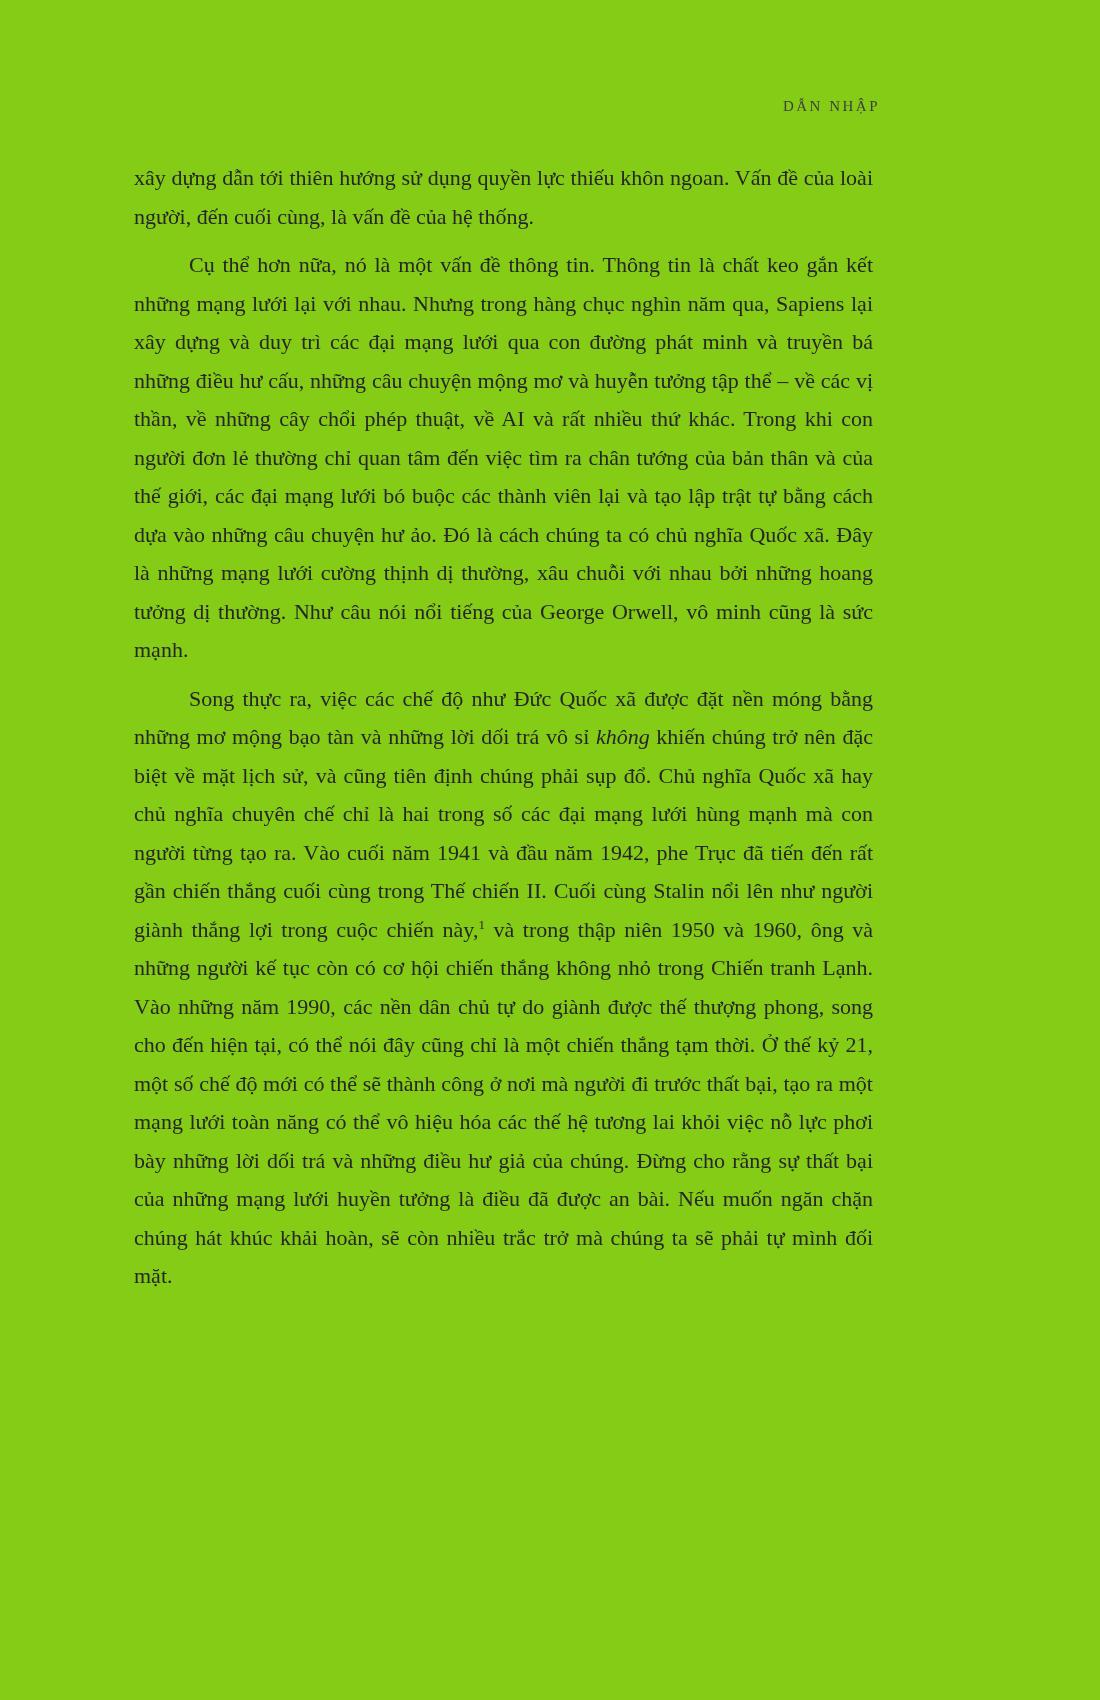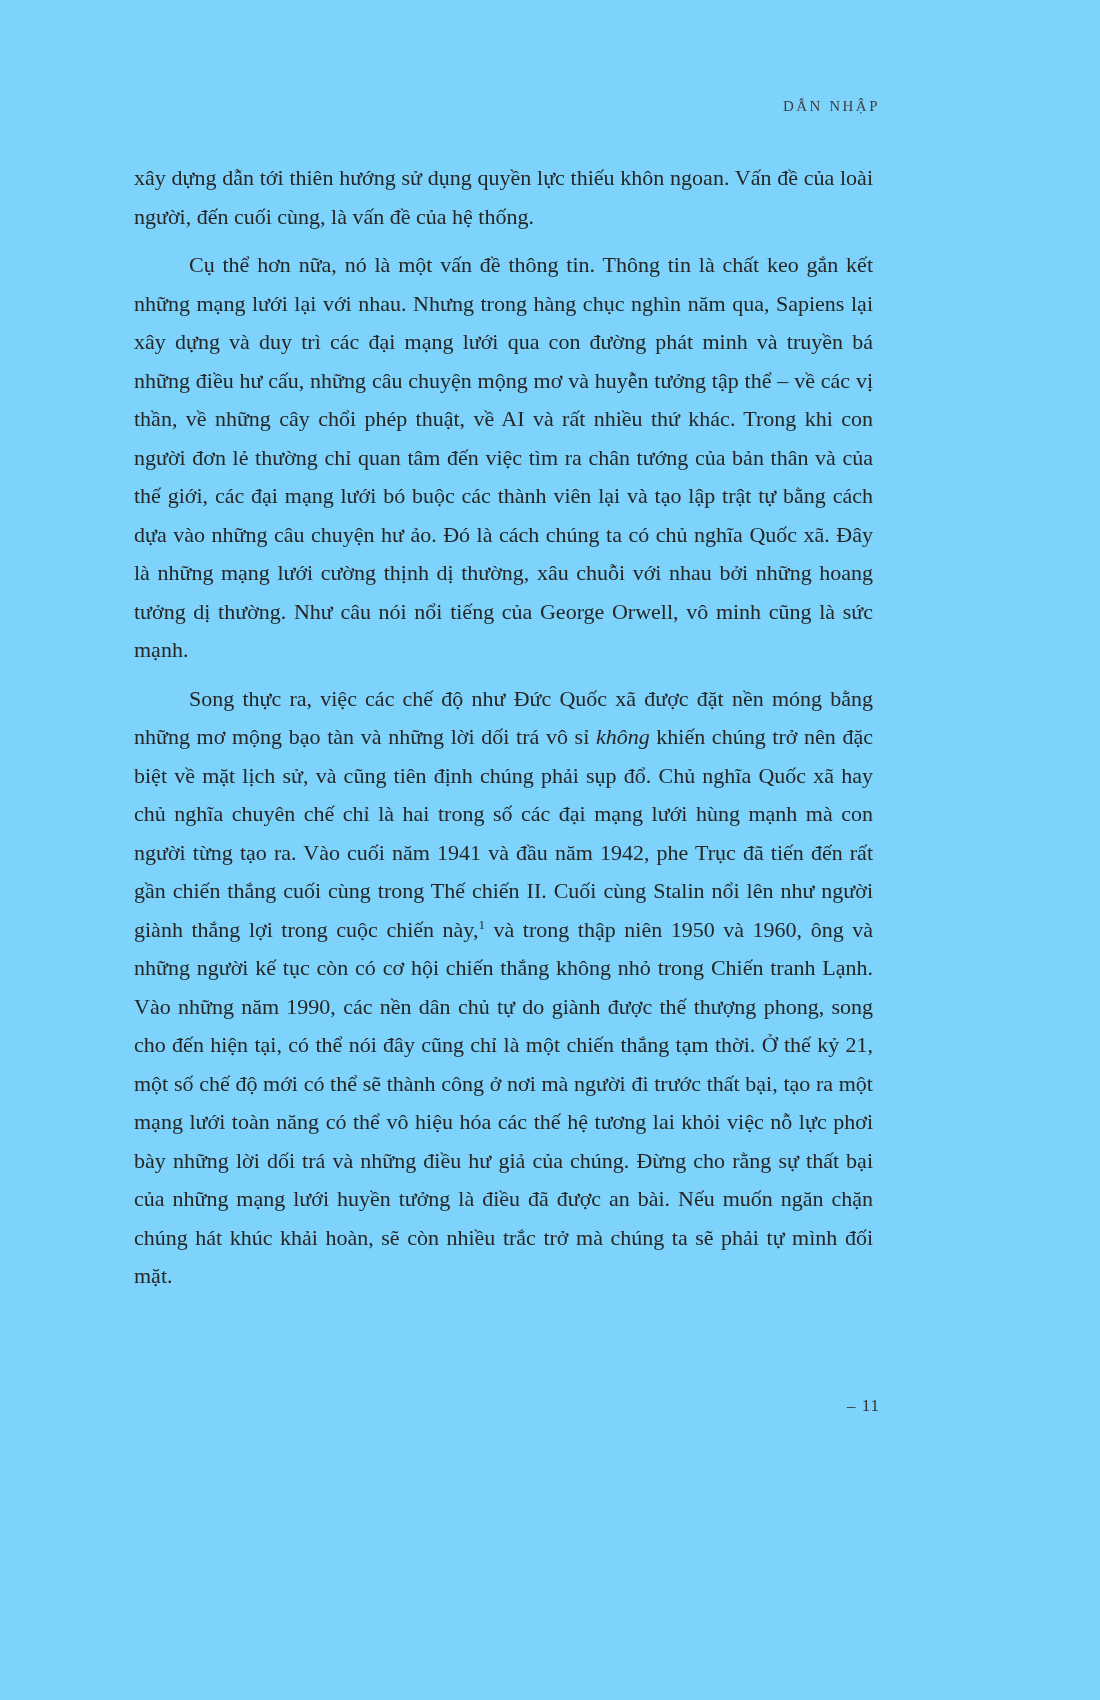--- a/index.html
+++ b/index.html
@@ -5,21 +5,21 @@
   * { box-sizing: border-box; }
   html, body {
     margin: 0;
     padding: 0;
     background: #ffffff;
   }
   .page {
     position: relative;
     width: 1100px;
     height: 1700px;
-    background: #7dd3fc;
+    background: #84cc16;
     overflow: hidden;
     font-family: "Liberation Serif", "DejaVu Serif", serif;
     color: #2b2b2b;
   }
   .running-head {
     position: absolute;
     top: 97px;
     left: 127px;
     width: 753px;
     text-align: right;
@@ -84,17 +84,14 @@
   <main class="body-text">
 
     <p class="no-indent">xây dựng dẫn tới thiên hướng sử dụng quyền lực thiếu khôn ngoan. Vấn đề của loài người, đến cuối cùng, là vấn đề của hệ thống.</p>
 
     <p class="indent">Cụ thể hơn nữa, nó là một vấn đề thông tin. Thông tin là chất keo gắn kết những mạng lưới lại với nhau. Nhưng trong hàng chục nghìn năm qua, Sapiens lại xây dựng và duy trì các đại mạng lưới qua con đường phát minh và truyền bá những điều hư cấu, những câu chuyện mộng mơ và huyễn tưởng tập thể – về các vị thần, về những cây chổi phép thuật, về AI và rất nhiều thứ khác. Trong khi con người đơn lẻ thường chỉ quan tâm đến việc tìm ra chân tướng của bản thân và của thế giới, các đại mạng lưới bó buộc các thành viên lại và tạo lập trật tự bằng cách dựa vào những câu chuyện hư ảo. Đó là cách chúng ta có chủ nghĩa Quốc xã. Đây là những mạng lưới cường thịnh dị thường, xâu chuỗi với nhau bởi những hoang tưởng dị thường. Như câu nói nổi tiếng của George Orwell, vô minh cũng là sức mạnh.</p>
 
     <p class="indent"><span>Song thực ra, việc các chế độ như Đức Quốc xã được đặt nền móng bằng những mơ mộng bạo tàn và những lời dối trá vô sỉ </span><em>không</em><span> khiến chúng trở nên đặc biệt về mặt lịch sử, và cũng tiên định chúng phải sụp đổ. Chủ nghĩa Quốc xã hay chủ nghĩa chuyên chế chỉ là hai trong số các đại mạng lưới hùng mạnh mà con người từng tạo ra. Vào cuối năm 1941 và đầu năm 1942, phe Trục đã tiến đến rất gần chiến thắng cuối cùng trong Thế chiến II. Cuối cùng Stalin nổi lên như người giành thắng lợi trong cuộc chiến này,</span><sup class="footnote">1</sup><span> và trong thập niên 1950 và 1960, ông và những người kế tục còn có cơ hội chiến thắng không nhỏ trong Chiến tranh Lạnh. Vào những năm 1990, các nền dân chủ tự do giành được thế thượng phong, song cho đến hiện tại, có thể nói đây cũng chỉ là một chiến thắng tạm thời. Ở thế kỷ 21, một số chế độ mới có thể sẽ thành công ở nơi mà người đi trước thất bại, tạo ra một mạng lưới toàn năng có thể vô hiệu hóa các thế hệ tương lai khỏi việc nỗ lực phơi bày những lời dối trá và những điều hư giả của chúng. Đừng cho rằng sự thất bại của những mạng lưới huyền tưởng là điều đã được an bài. Nếu muốn ngăn chặn chúng hát khúc khải hoàn, sẽ còn nhiều trắc trở mà chúng ta sẽ phải tự mình đối mặt.</span></p>
 
   </main>
 
-  <footer class="page-footer">
-    <span class="page-number">– 11</span>
-  </footer>
 
 </div>
 
 </body></html>

